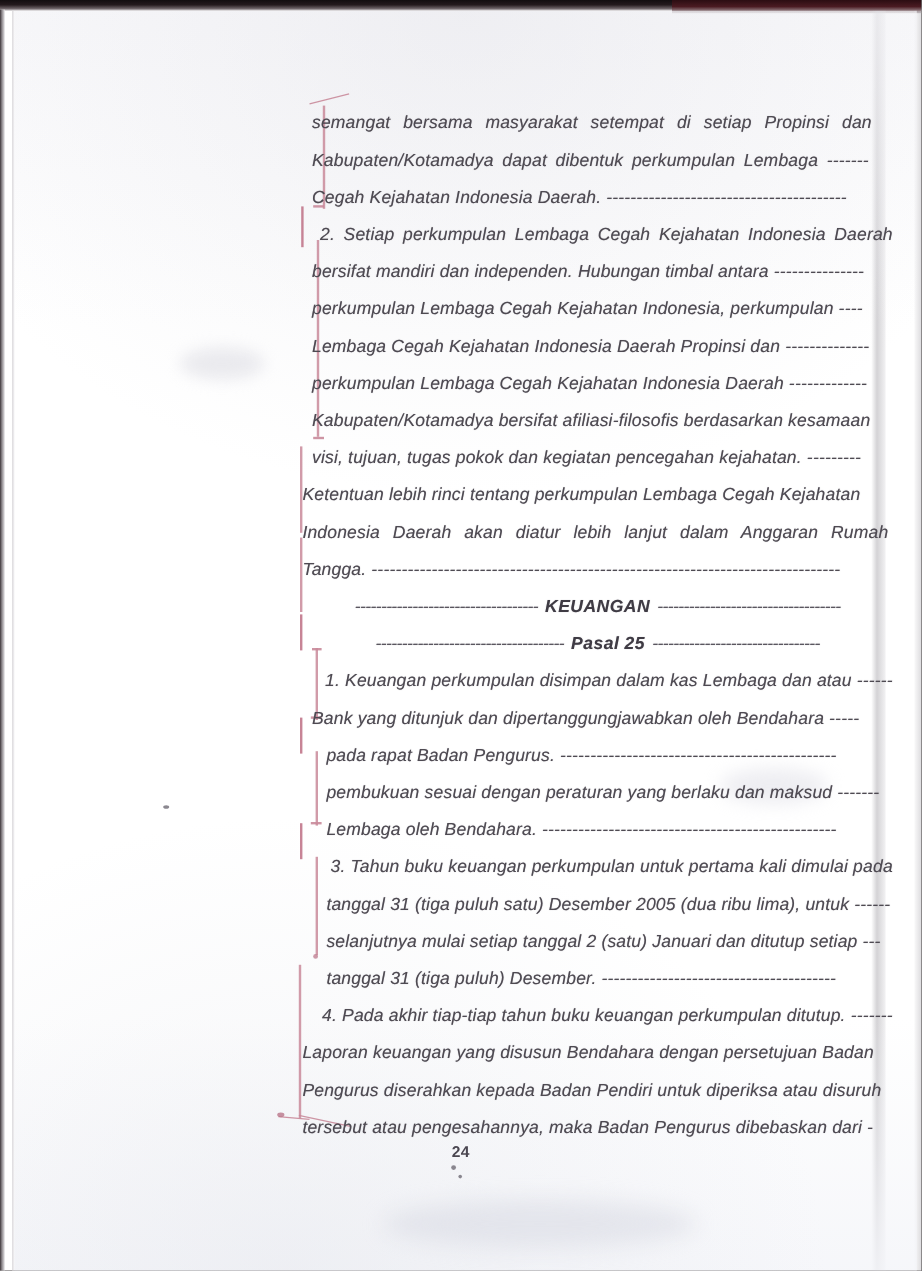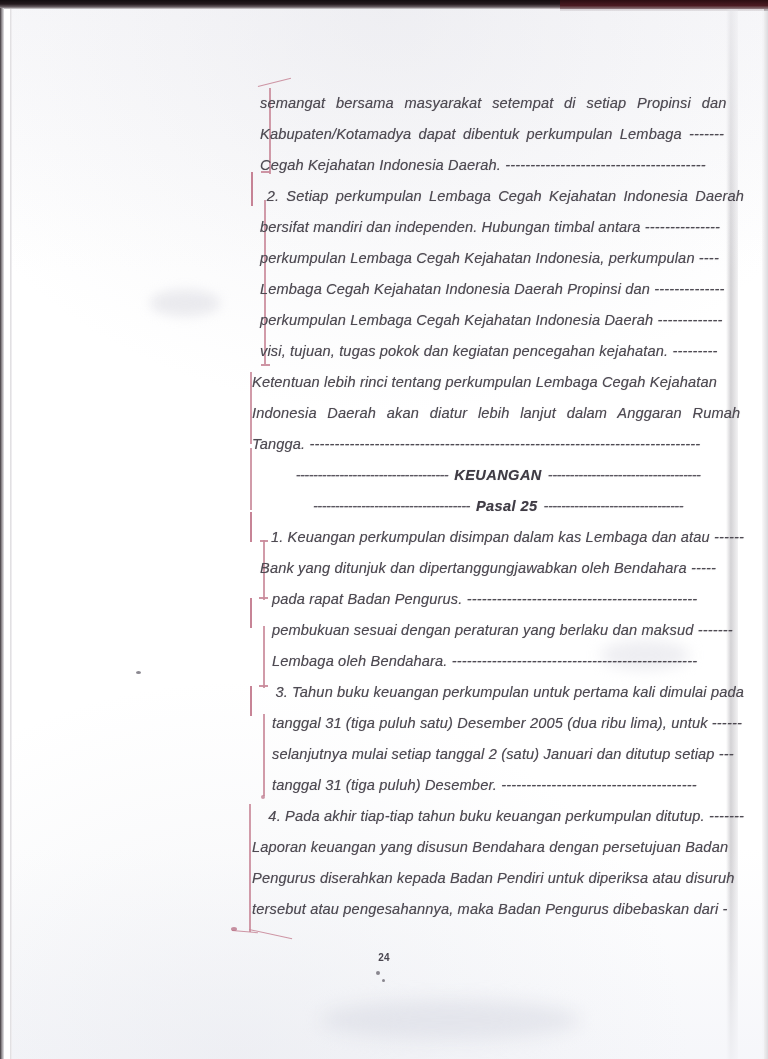--- a/index.html
+++ b/index.html
@@ -132,21 +132,21 @@
     height: 1.4px;
     transform-origin: left center;
   }
 
   
   #pageno {
     position: absolute;
     left: 0; top: 952px;
     width: 768px;
     text-align: center;
-    font-size: 10px;
+    font-size: 13px;
     font-weight: bold;
     color: #4a4650;
     letter-spacing: 0.3px;
   }
   .speck {
     position: absolute;
     background: #6e6a74;
     border-radius: 50%;
     opacity: 0.8;
   }
@@ -205,20 +205,21 @@
 
     <div class="ln just2 ind1">semangat bersama masyarakat setempat di setiap Propinsi dan</div>
     <div class="ln just ind1">Kabupaten/Kotamadya dapat dibentuk perkumpulan Lembaga -------</div>
     <div class="ln ind1">Cegah Kejahatan Indonesia Daerah. ----------------------------------------</div>
 
     <div class="ln just num">2. Setiap perkumpulan Lembaga Cegah Kejahatan Indonesia Daerah</div>
     <div class="ln ind1">bersifat mandiri dan independen. Hubungan timbal antara ---------------</div>
     <div class="ln ind1">perkumpulan Lembaga Cegah Kejahatan Indonesia, perkumpulan ----</div>
     <div class="ln ind1">Lembaga Cegah Kejahatan Indonesia Daerah Propinsi dan --------------</div>
     <div class="ln ind1">perkumpulan Lembaga Cegah Kejahatan Indonesia Daerah -------------</div>
+    <div class="ln ind1">Kabupaten/Kotamadya bersifat afiliasi-filosofis berdasarkan kesamaan</div>
     <div class="ln ind1">visi, tujuan, tugas pokok dan kegiatan pencegahan kejahatan. ---------</div>
 
     <div class="ln ind0">Ketentuan lebih rinci tentang perkumpulan Lembaga Cegah Kejahatan</div>
     <div class="ln just2 ind0">Indonesia Daerah akan diatur lebih lanjut dalam Anggaran Rumah</div>
     <div class="ln ind0">Tangga. ------------------------------------------------------------------------------</div>
 
     <div class="ln ctr" style="width:492px; padding-left:0;">
       <span class="dash">-----------------------------------</span><span class="hd" style="padding:0 6px;">KEUANGAN</span><span class="dash">-----------------------------------</span>
     </div>
 

